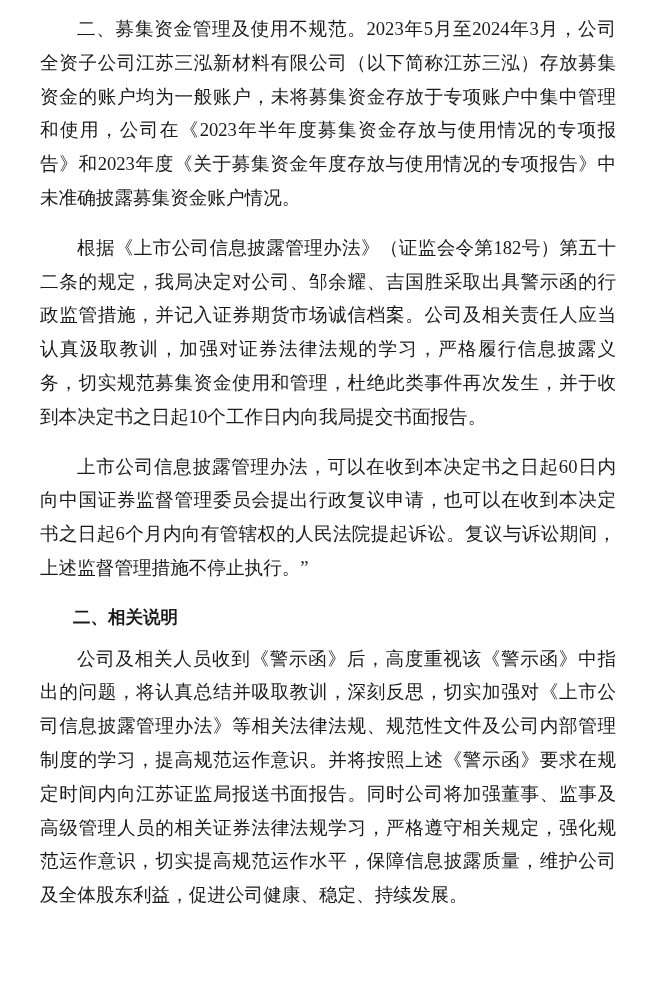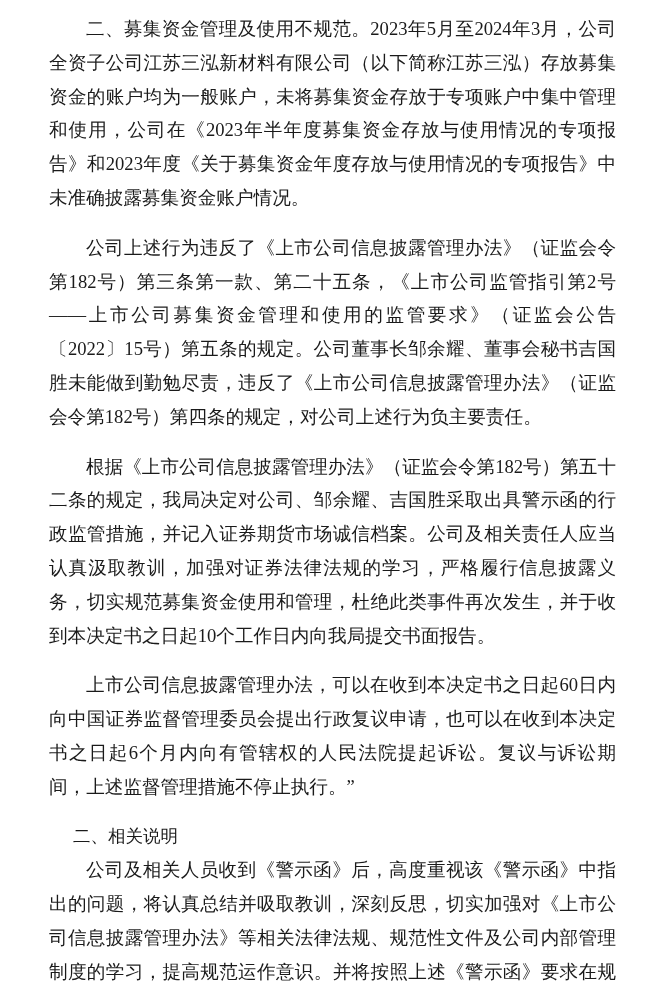--- a/index.html
+++ b/index.html
@@ -3,30 +3,29 @@
 <meta charset="utf-8">
 <style>
   html, body { margin: 0; padding: 0; background: #ffffff; }
   body { width: 652px; height: 994px; overflow: hidden; position: relative; }
   .page {
     position: absolute; left: 36px; top: 12px; width: 580px;
     font-family: "Liberation Serif", "DejaVu Serif", serif;
     font-size: 18.6px; color: #1a1a1a; line-height: 33.8px;
     text-align: justify; text-justify: inter-character;
   }
-  .para { margin: 0 0 16px 13px; text-indent: 37px; }
+  .para { margin: 0 0 16px 4px; text-indent: 37px; }
   .heading {
-    margin: 0 0 0 0; text-indent: 37px;
+    margin: 0 0 7px 0; text-indent: 37px;
     font-family: "DejaVu Sans", "Liberation Sans", sans-serif;
-    font-weight: normal; font-size: 17.5px;
+    font-weight: bold; font-size: 17.5px;
   }
 </style>
 </head>
 <body>
 
 <div class="page">
   <p class="para">二、募集资金管理及使用不规范。2023年5月至2024年3月，公司全资子公司江苏三泓新材料有限公司（以下简称江苏三泓）存放募集资金的账户均为一般账户，未将募集资金存放于专项账户中集中管理和使用，公司在《2023年半年度募集资金存放与使用情况的专项报告》和2023年度《关于募集资金年度存放与使用情况的专项报告》中未准确披露募集资金账户情况。</p>
-  <p class="para">公司上述行为违反了《上市公司信息披露管理办法》（证监会令第182号）第三条第一款、第二十五条，《上市公司监管指引第2号——上市公司募集资金管理和使用的监管要求》（证监会公告〔2022〕15号）第五条的规定。公司董事长邹余耀、董事会秘书吉国胜未能做到勤勉尽责，违反了《上市公司信息披露管理办法》（证监会令第182号）第四条的规定，对公司上述行为负主要责任。</p>
   <p class="para">根据《上市公司信息披露管理办法》（证监会令第182号）第五十二条的规定，我局决定对公司、邹余耀、吉国胜采取出具警示函的行政监管措施，并记入证券期货市场诚信档案。公司及相关责任人应当认真汲取教训，加强对证券法律法规的学习，严格履行信息披露义务，切实规范募集资金使用和管理，杜绝此类事件再次发生，并于收到本决定书之日起10个工作日内向我局提交书面报告。</p>
   <p class="para">上市公司信息披露管理办法，可以在收到本决定书之日起60日内向中国证券监督管理委员会提出行政复议申请，也可以在收到本决定书之日起6个月内向有管辖权的人民法院提起诉讼。复议与诉讼期间，上述监督管理措施不停止执行。”</p>
   <p class="heading">二、相关说明</p>
   <p class="para">公司及相关人员收到《警示函》后，高度重视该《警示函》中指出的问题，将认真总结并吸取教训，深刻反思，切实加强对《上市公司信息披露管理办法》等相关法律法规、规范性文件及公司内部管理制度的学习，提高规范运作意识。并将按照上述《警示函》要求在规定时间内向江苏证监局报送书面报告。同时公司将加强董事、监事及高级管理人员的相关证券法律法规学习，严格遵守相关规定，强化规范运作意识，切实提高规范运作水平，保障信息披露质量，维护公司及全体股东利益，促进公司健康、稳定、持续发展。</p>
 </div>
 
 </body></html>

